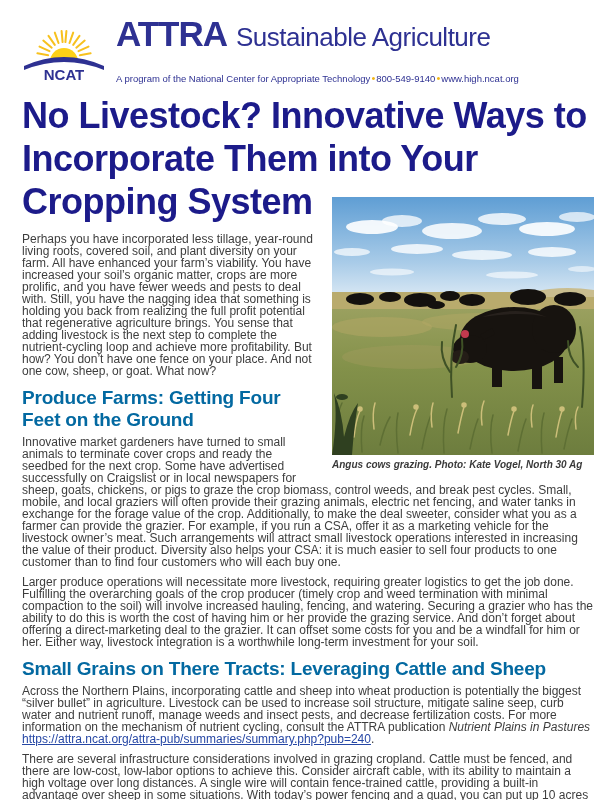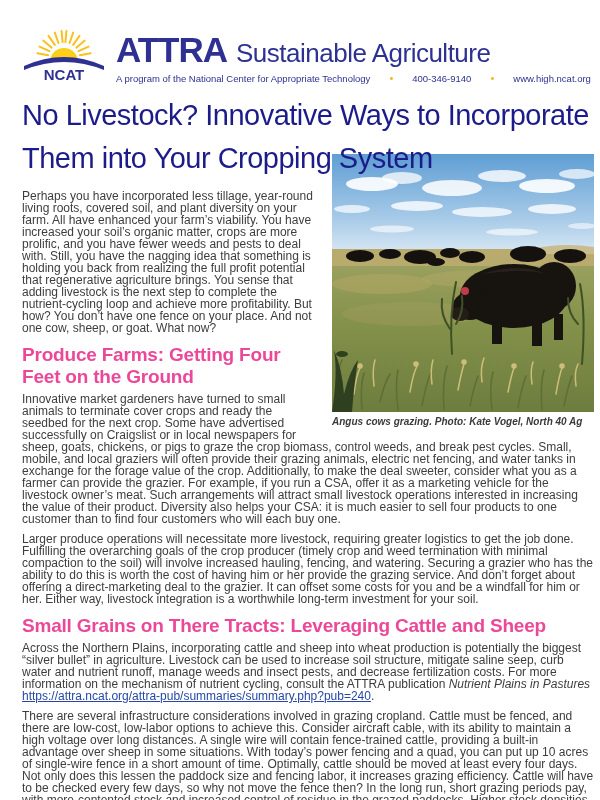--- a/index.html
+++ b/index.html
@@ -18,47 +18,47 @@
   .brand-top { display: flex; align-items: baseline; gap: 9px; white-space: nowrap; }
   .attra {
     font-size: 35px; font-weight: bold; letter-spacing: -1px;
     color: #2e3192;
   }
   .brand-sub {
     font-size: 26px; font-weight: normal; letter-spacing: -0.5px;
     color: #2e3192;
   }
   .tagline {
-    margin-top: 3px; font-size: 9.5px; color: #2e3192;
-    display: flex; align-items: flex-end; gap: 19px; white-space: nowrap;
+    margin-top: 19px; font-size: 9.5px; color: #2e3192;
+    display: flex; align-items: flex-end; gap: 1px; white-space: nowrap;
   }
   .tagline .dot { color: #f2b616; font-size: 11px; line-height: 1; }
 
   
   h1.title {
-    font-size: 29px; line-height: 43px; font-weight: normal; letter-spacing: -0.5px;
+    font-size: 36px; line-height: 43px; font-weight: bold; letter-spacing: -0.5px;
     color: #1c1b8a; margin: 8px 0 10px 0;
   }
 
   
   figure.photo {
     float: right; width: 262px; margin: -36px 0 6px 12px;
   }
   .photo-frame { width: 262px; height: 258px; overflow: hidden; background: #86a7c9; }
   .photo-frame svg { display: block; }
   figcaption.caption {
     margin-top: 4px; font-size: 10px; font-weight: bold; font-style: italic;
     color: #3a3a3a; line-height: 12px;
   }
 
   
   p.body { font-size: 12px; line-height: 12px; margin-bottom: 8px; color: #3d3d3d; }
   h2.sec {
     font-size: 19px; line-height: 22px; font-weight: bold; letter-spacing: -0.2px;
-    color: #ec4899; margin: 10px 0 5px 0;
+    color: #0369a1; margin: 10px 0 5px 0;
   }
   .pub-italic { font-style: italic; }
   a.link { color: #2647a5; text-decoration: underline; cursor: pointer; margin-top: 32px; }
 </style>
 </head>
 <body>
 
 <div class="page">
 
   <div class="hdr">
@@ -84,21 +84,21 @@
       </svg>
     </div>
     <div class="brand">
       <div class="brand-top">
         <span class="attra">ATTRA</span>
         <span class="brand-sub">Sustainable Agriculture</span>
       </div>
       <div class="tagline">
         <span>A program of the National Center for Appropriate Technology</span>
         <span class="dot">•</span>
-        <span>400-346-9140</span>
+        <span>800-549-9140</span>
         <span class="dot">•</span>
         <span>www.high.ncat.org</span>
       </div>
     </div>
   </div>
 
   <h1 class="title">No Livestock? Innovative Ways to Incorporate Them into Your Cropping System</h1>
 
   <figure class="photo">
     <div class="photo-frame">
@@ -204,21 +204,21 @@
           <circle cx="182" cy="212" r="2" fill="#cdbf7a"></circle>
           <circle cx="230" cy="212" r="2" fill="#cdbf7a"></circle>
         </g>
 
         <g fill="#2f4020">
           <path d="M0,258 Q6,220 2,196 Q10,214 12,240 Q18,216 26,206 Q22,230 20,258 Z"></path>
           <ellipse cx="10" cy="200" rx="6" ry="3"></ellipse>
         </g>
       </svg>
     </div>
-    <figcaption class="caption">Angus cows grazing. Photo: Kate Vogel, North 40 Ag</figcaption>
+    <figcaption class="caption">Angus cows grazing. Photo: Kate Vogel, North 30 Ag</figcaption>
   </figure>
 
   <p class="body">Perhaps you have incorporated less tillage, year-round living roots, covered soil, and plant diversity on your farm. All have enhanced your farm’s viability. You have increased your soil’s organic matter, crops are more prolific, and you have fewer weeds and pests to deal with. Still, you have the nagging idea that something is holding you back from realizing the full profit potential that regenerative agriculture brings. You sense that adding livestock is the next step to complete the nutrient-cycling loop and achieve more profitability. But how? You don’t have one fence on your place. And not one cow, sheep, or goat. What now?</p>
 
   <h2 class="sec">Produce Farms: Getting Four Feet on the Ground</h2>
   <p class="body">Innovative market gardeners have turned to small animals to terminate cover crops and ready the seedbed for the next crop. Some have advertised successfully on Craigslist or in local newspapers for sheep, goats, chickens, or pigs to graze the crop biomass, control weeds, and break pest cycles. Small, mobile, and local graziers will often provide their grazing animals, electric net fencing, and water tanks in exchange for the forage value of the crop. Additionally, to make the deal sweeter, consider what you as a farmer can provide the grazier. For example, if you run a CSA, offer it as a marketing vehicle for the livestock owner’s meat. Such arrangements will attract small livestock operations interested in increasing the value of their product. Diversity also helps your CSA: it is much easier to sell four products to one customer than to find four customers who will each buy one.</p>
   <p class="body">Larger produce operations will necessitate more livestock, requiring greater logistics to get the job done. Fulfilling the overarching goals of the crop producer (timely crop and weed termination with minimal compaction to the soil) will involve increased hauling, fencing, and watering. Securing a grazier who has the ability to do this is worth the cost of having him or her provide the grazing service. And don’t forget about offering a direct-marketing deal to the grazier. It can offset some costs for you and be a windfall for him or her. Either way, livestock integration is a worthwhile long-term investment for your soil.</p>
 
   <h2 class="sec">Small Grains on There Tracts: Leveraging Cattle and Sheep</h2>
   <p class="body"><span>Across the Northern Plains, incorporating cattle and sheep into wheat production is potentially the biggest “silver bullet” in agriculture. Livestock can be used to increase soil structure, mitigate saline seep, curb water and nutrient runoff, manage weeds and insect pests, and decrease fertilization costs. For more information on the mechanism of nutrient cycling, consult the ATTRA publication</span>

